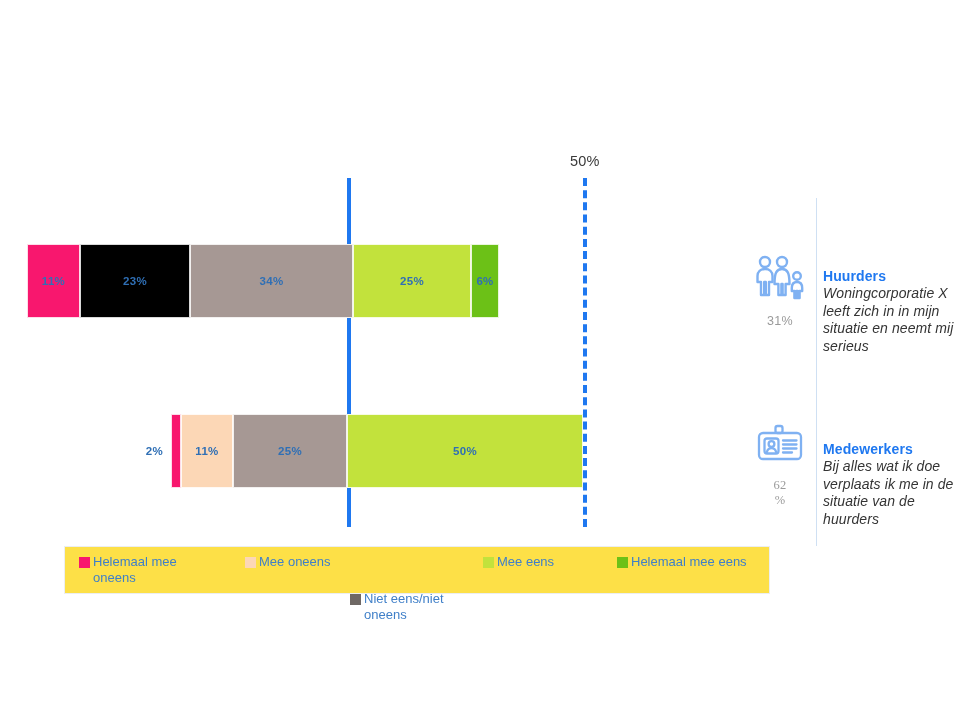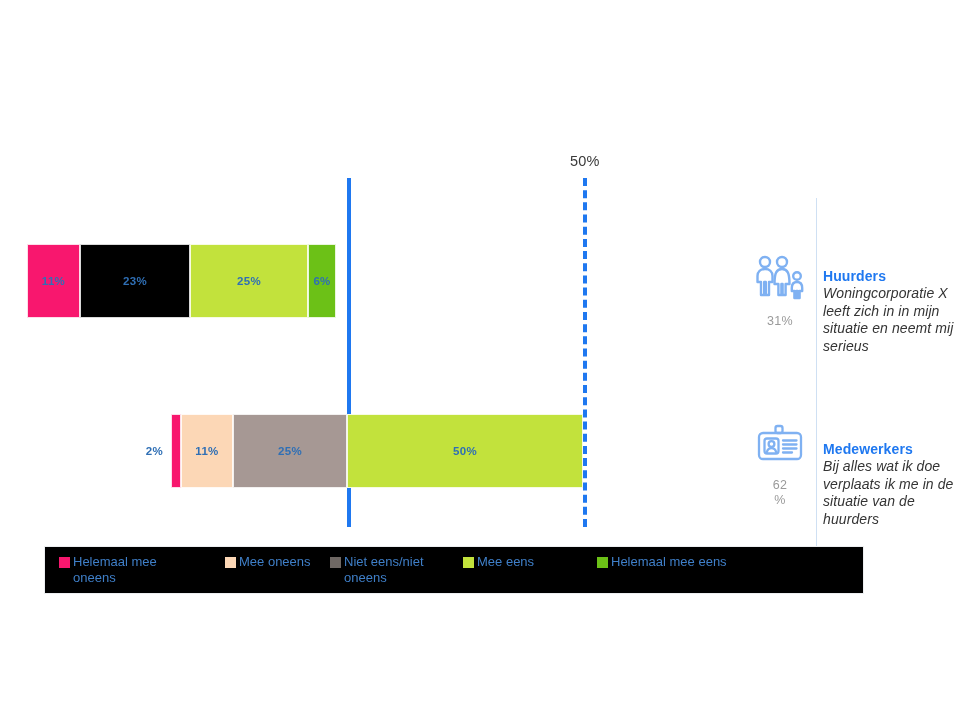--- a/index.html
+++ b/index.html
@@ -68,25 +68,25 @@
   }
   .seg-label.outside {
     position: absolute;
     right: 100%;
     margin-right: 9px;
   }
 
   
   #legend {
     position: absolute;
-    left: 44px;
+    left: 64px;
     top: 546px;
-    width: 820px;
+    width: 706px;
     height: 48px;
-    background: #000000;
+    background: #fde047;
     border: 1px solid #eceef0;
     box-sizing: border-box;
   }
   .legend-item {
     position: absolute;
     top: 7px;
     display: flex;
     align-items: flex-start;
   }
   .legend-swatch {
@@ -157,20 +157,23 @@
 
   <div class="vline-label" style="left:570px; top:153px;">50%</div>
 
   <div class="bar" id="bar-huurders" style="left:27px; top:244px;">
     <div class="seg" style="width:53px;  background:#f8176e;">
       <span class="seg-label">11%</span>
     </div>
     <div class="seg" style="width:110px; background:#000000;">
       <span class="seg-label">23%</span>
     </div>
+    <div class="seg" style="width:163px; background:#a69894;">
+      <span class="seg-label">34%</span>
+    </div>
     <div class="seg" style="width:118px; background:#c2e23c;">
       <span class="seg-label">25%</span>
     </div>
     <div class="seg" style="width:28px;  background:#6cc117;">
       <span class="seg-label">6%</span>
     </div>
   </div>
 
   <div class="bar" id="bar-medewerkers" style="left:171px; top:414px;">
     <div class="seg" style="width:10px;  background:#f8176e;">
@@ -189,21 +192,21 @@
 
   <div id="legend">
     <div class="legend-item" style="left:14px; width:105px;">
       <span class="legend-swatch" style="background:#f8176e;"></span>
       <span class="legend-text">Helemaal mee oneens</span>
     </div>
     <div class="legend-item" style="left:152px; width:120px;padding-left:28px;">
       <span class="legend-swatch" style="background:#fcd7b6;"></span>
       <span class="legend-text">Mee oneens</span>
     </div>
-    <div class="legend-item" style="left:285px; width:100px;">
+    <div class="legend-item" style="left:285px; width:100px;margin-top:37px;">
       <span class="legend-swatch" style="background:#6f6864;"></span>
       <span class="legend-text">Niet eens/niet oneens</span>
     </div>
     <div class="legend-item" style="left:418px; width:110px;">
       <span class="legend-swatch" style="background:#c2e23c;"></span>
       <span class="legend-text">Mee eens</span>
     </div>
     <div class="legend-item" style="left:552px; width:150px;">
       <span class="legend-swatch" style="background:#6cc117;"></span>
       <span class="legend-text">Helemaal mee eens</span>
@@ -230,21 +233,21 @@
       <div class="persona-pct">31%</div>
     </div>
 
     <div class="persona-body" style="left:823px; top:268px;">
       <div class="persona-title">Huurders</div>
       <div class="persona-quote">Woningcorporatie X leeft zich in in mijn situatie en neemt mij serieus</div>
     </div>
   </div>
 
   <div class="persona">
-    <div class="persona-icon-wrap" style="left:744px; top:424px;">
+    <div class="persona-icon-wrap" style="left:744px; top:424px;font-family:Liberation Serif, serif;">
       <svg class="svg-icon" width="52" height="42" viewBox="0 0 52 42">
         <g fill="none" stroke="#7fb1f2" stroke-width="2.3" stroke-linejoin="round" stroke-linecap="round">
           <rect x="21.5" y="2" width="7" height="7" rx="2"></rect>
           <rect x="5" y="9" width="42" height="26" rx="4"></rect>
           <rect x="10.5" y="14.5" width="14" height="15" rx="2.5"></rect>
           <circle cx="17.5" cy="20" r="2.9"></circle>
           <path d="M12.8 28.2 C13.5 25.3 15.3 24.1 17.5 24.1 C19.7 24.1 21.5 25.3 22.2 28.2"></path>
           <path d="M29 16.5 H42.5 M29 20.5 H42.5 M29 24.5 H42.5 M29 28.5 H38"></path>
         </g>
       </svg>

